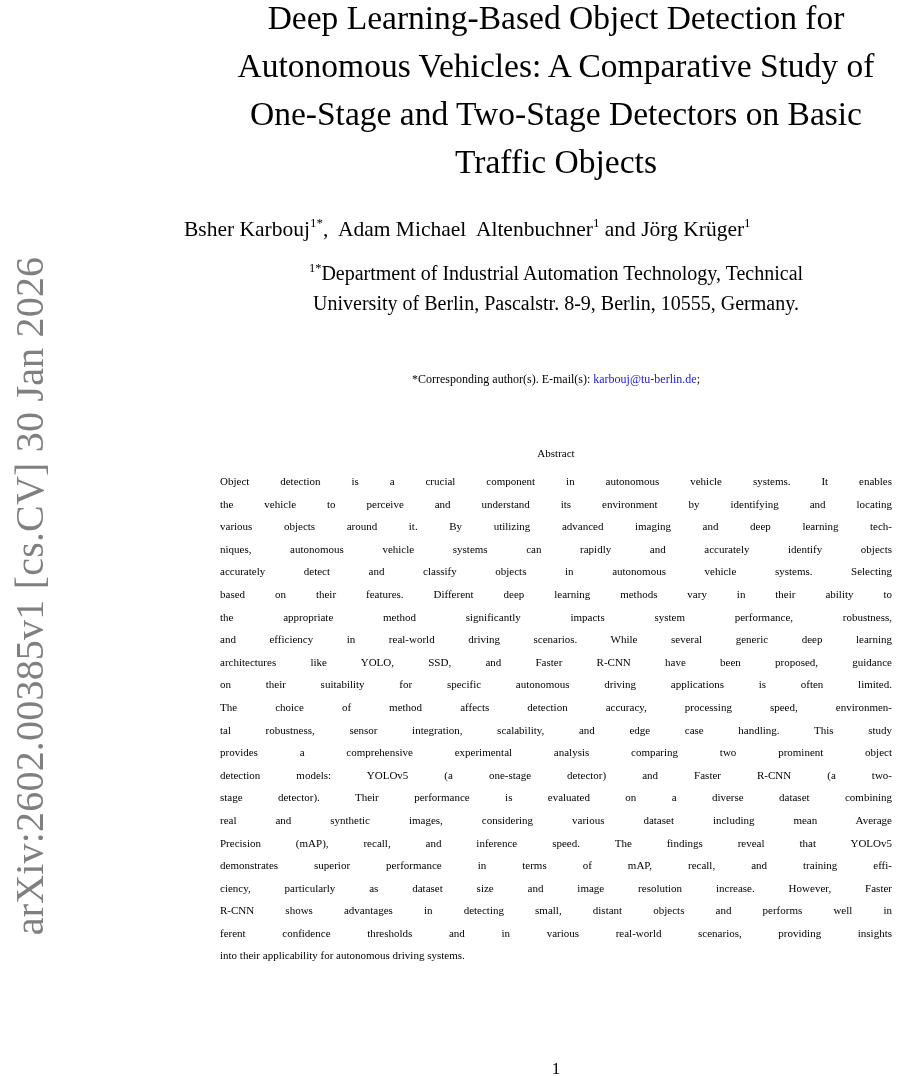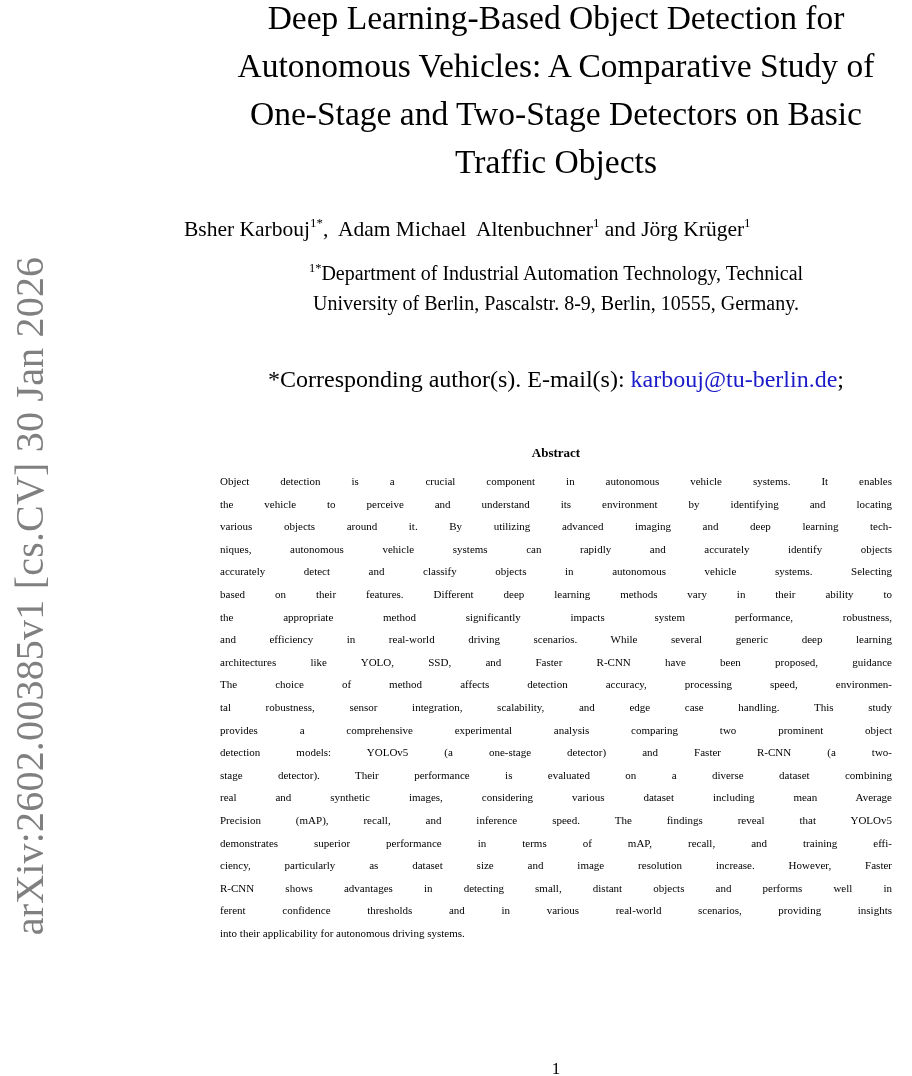--- a/index.html
+++ b/index.html
@@ -65,33 +65,33 @@
       line-height: 30px;
     }
     .affiliation .aline { display: block; white-space: nowrap; }
     .affiliation sup { font-size: 12.5px; vertical-align: 8px; line-height: 0; }
     .corresponding {
       position: absolute;
       left: 200px;
       width: 712px;
       top: 364px;
       text-align: center;
-      font-size: 24px;
+      font-size: 12px;
       line-height: 30px;
       white-space: nowrap;
     }
     .email { color: #1a1ac8; text-decoration: none; }
     .abstract-heading {
       position: absolute;
       left: 220px;
       width: 672px;
       top: 441px;
       text-align: center;
-      font-size: 13px;
-      font-weight: bold;
+      font-size: 11px;
+      font-weight: normal;
       line-height: 24px;
     }
     .abstract-body {
       position: absolute;
       left: 220px;
       width: 672px;
       top: 470px;
       font-size: 11px;
       line-height: 22.6px;
     }
@@ -148,20 +148,21 @@
 <div class="abstract-body">
   <span class="line">Object detection is a crucial component in autonomous vehicle systems. It enables</span>
   <span class="line">the vehicle to perceive and understand its environment by identifying and locating</span>
   <span class="line">various objects around it. By utilizing advanced imaging and deep learning tech-</span>
   <span class="line">niques, autonomous vehicle systems can rapidly and accurately identify objects</span>
   <span class="line">accurately detect and classify objects in autonomous vehicle systems. Selecting</span>
   <span class="line">based on their features. Different deep learning methods vary in their ability to</span>
   <span class="line">the appropriate method significantly impacts system performance, robustness,</span>
   <span class="line">and efficiency in real-world driving scenarios. While several generic deep learning</span>
   <span class="line">architectures like YOLO, SSD, and Faster R-CNN have been proposed, guidance</span>
+  <span class="line">on their suitability for specific autonomous driving applications is often limited.</span>
   <span class="line">The choice of method affects detection accuracy, processing speed, environmen-</span>
   <span class="line">tal robustness, sensor integration, scalability, and edge case handling. This study</span>
   <span class="line">provides a comprehensive experimental analysis comparing two prominent object</span>
   <span class="line">detection models: YOLOv5 (a one-stage detector) and Faster R-CNN (a two-</span>
   <span class="line">stage detector). Their performance is evaluated on a diverse dataset combining</span>
   <span class="line">real and synthetic images, considering various dataset including mean Average</span>
   <span class="line">Precision (mAP), recall, and inference speed. The findings reveal that YOLOv5</span>
   <span class="line">demonstrates superior performance in terms of mAP, recall, and training effi-</span>
   <span class="line">ciency, particularly as dataset size and image resolution increase. However, Faster</span>
   <span class="line">R-CNN shows advantages in detecting small, distant objects and performs well in</span>

